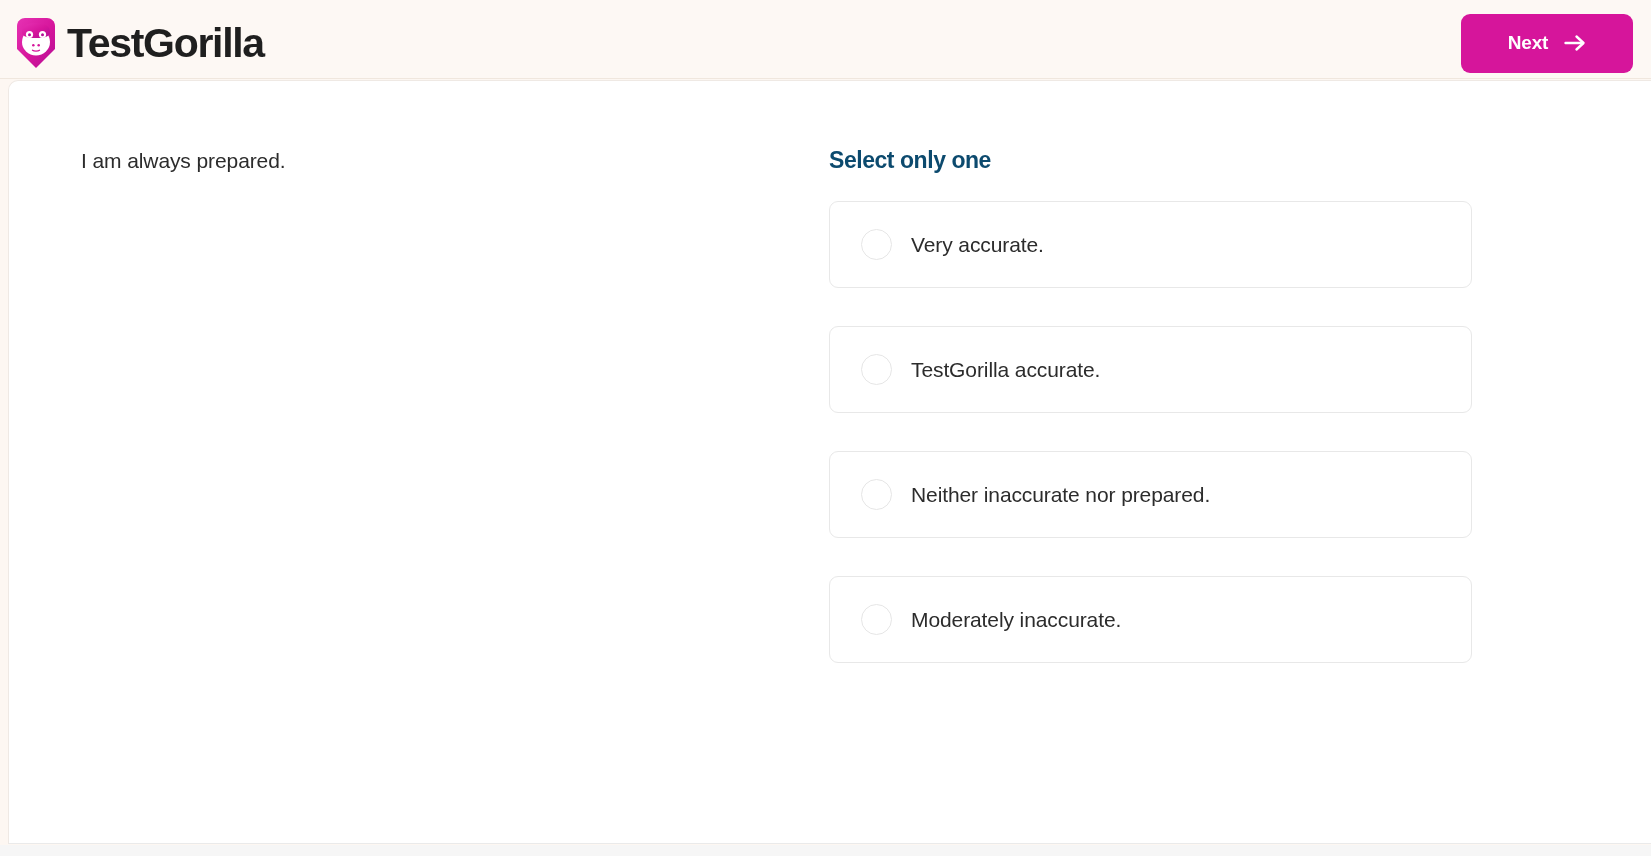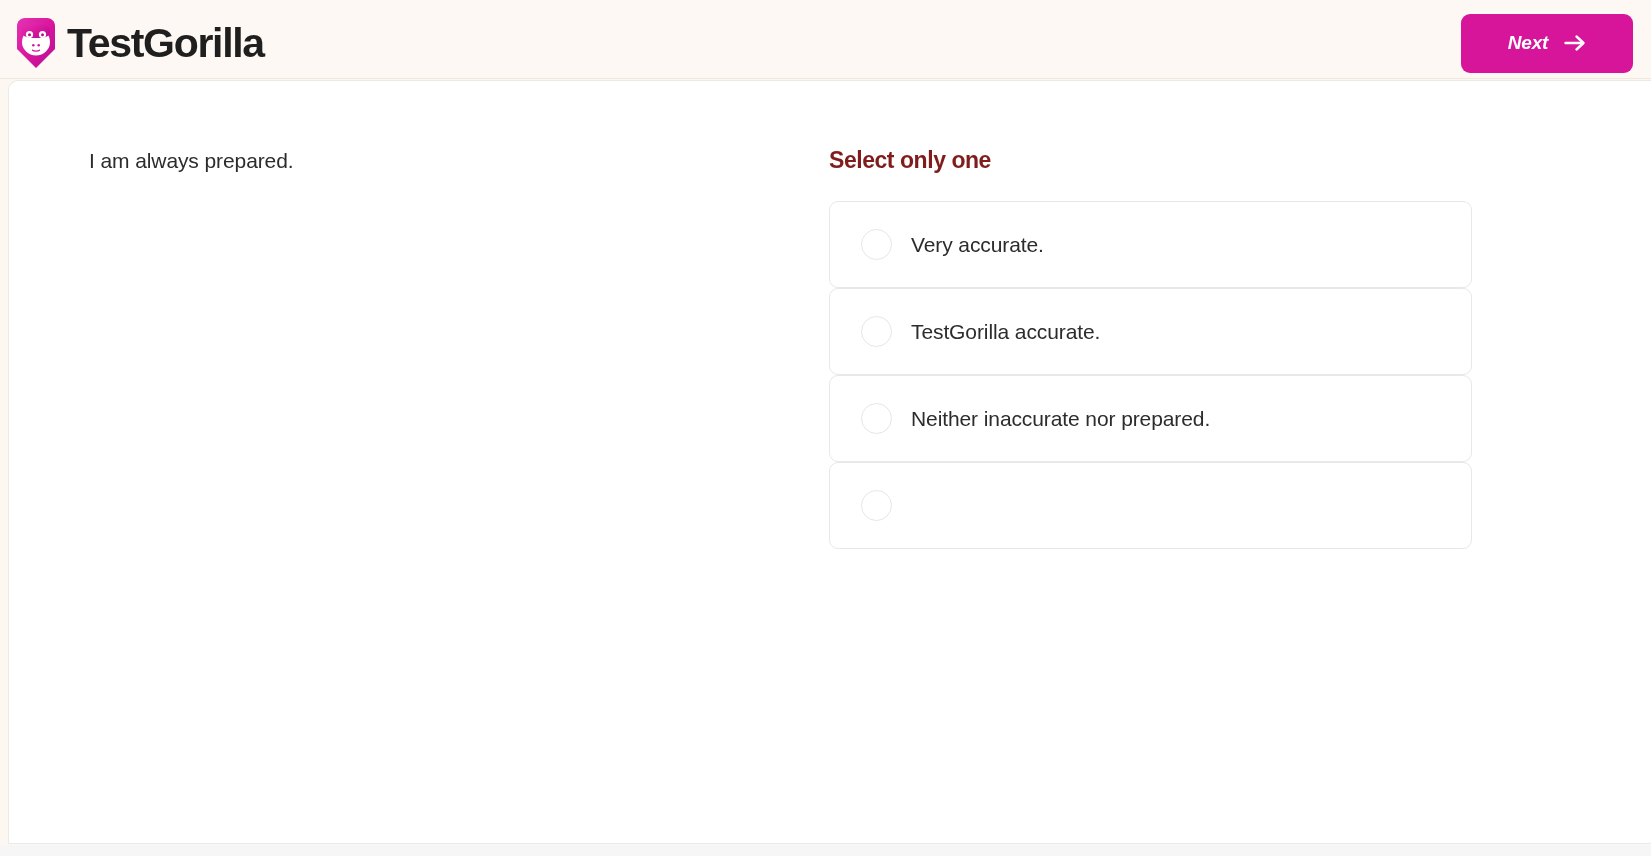--- a/index.html
+++ b/index.html
@@ -63,21 +63,20 @@
     padding: 0 26px;
     background: #D6159B;
     border: none;
     border-radius: 9px;
     color: #FFFFFF;
     font-family: "Liberation Sans", sans-serif;
     font-size: 19px;
     font-weight: 700;
     letter-spacing: -0.2px;
     cursor: pointer;
-    font-style: italic;
   }
 
   .next-button .arrow-icon {
     display: block;
     width: 22px;
     height: 18px;
   }
 
   
   .content-panel {
@@ -106,21 +105,21 @@
   .panel-inner {
     position: relative;
     width: 100%;
     height: 100%;
   }
 
   
   .question-column {
     position: absolute;
     top: 65px;
-    left: 80px;
+    left: 72px;
     width: 700px;
   }
 
   .question-text {
     font-size: 21px;
     line-height: 1.4;
     color: #2C2C2C;
     letter-spacing: -0.1px;
   }
 
@@ -128,30 +127,31 @@
   .answers-column {
     position: absolute;
     top: 66px;
     left: 820px;
     width: 675px;
   }
 
   .answers-heading {
     font-size: 23px;
     font-weight: 700;
-    color: #7f1d1d;
+    color: #0c4a6e;
     letter-spacing: -0.45px;
     margin-bottom: 27px;
     padding-left: 0px;
   }
 
   .options-list {
     list-style: none;
     display: flex;
     flex-direction: column;
+    gap: 38px;
   }
 
   .option-card {
     display: flex;
     align-items: center;
     width: 643px;
     height: 87px;
     padding-left: 31px;
     background: #FFFFFF;
     border: 1px solid #E8E8E8;
@@ -241,20 +241,21 @@
           <span class="option-label">TestGorilla accurate.</span>
         </li>
 
         <li class="option-card">
           <span class="option-radio"></span>
           <span class="option-label">Neither inaccurate nor prepared.</span>
         </li>
 
         <li class="option-card">
           <span class="option-radio"></span>
+          <span class="option-label">Moderately inaccurate.</span>
         </li>
 
 
       </ul>
     </section>
 
   </div>
 </main>
 
 <div class="page-footer-strip"></div>

